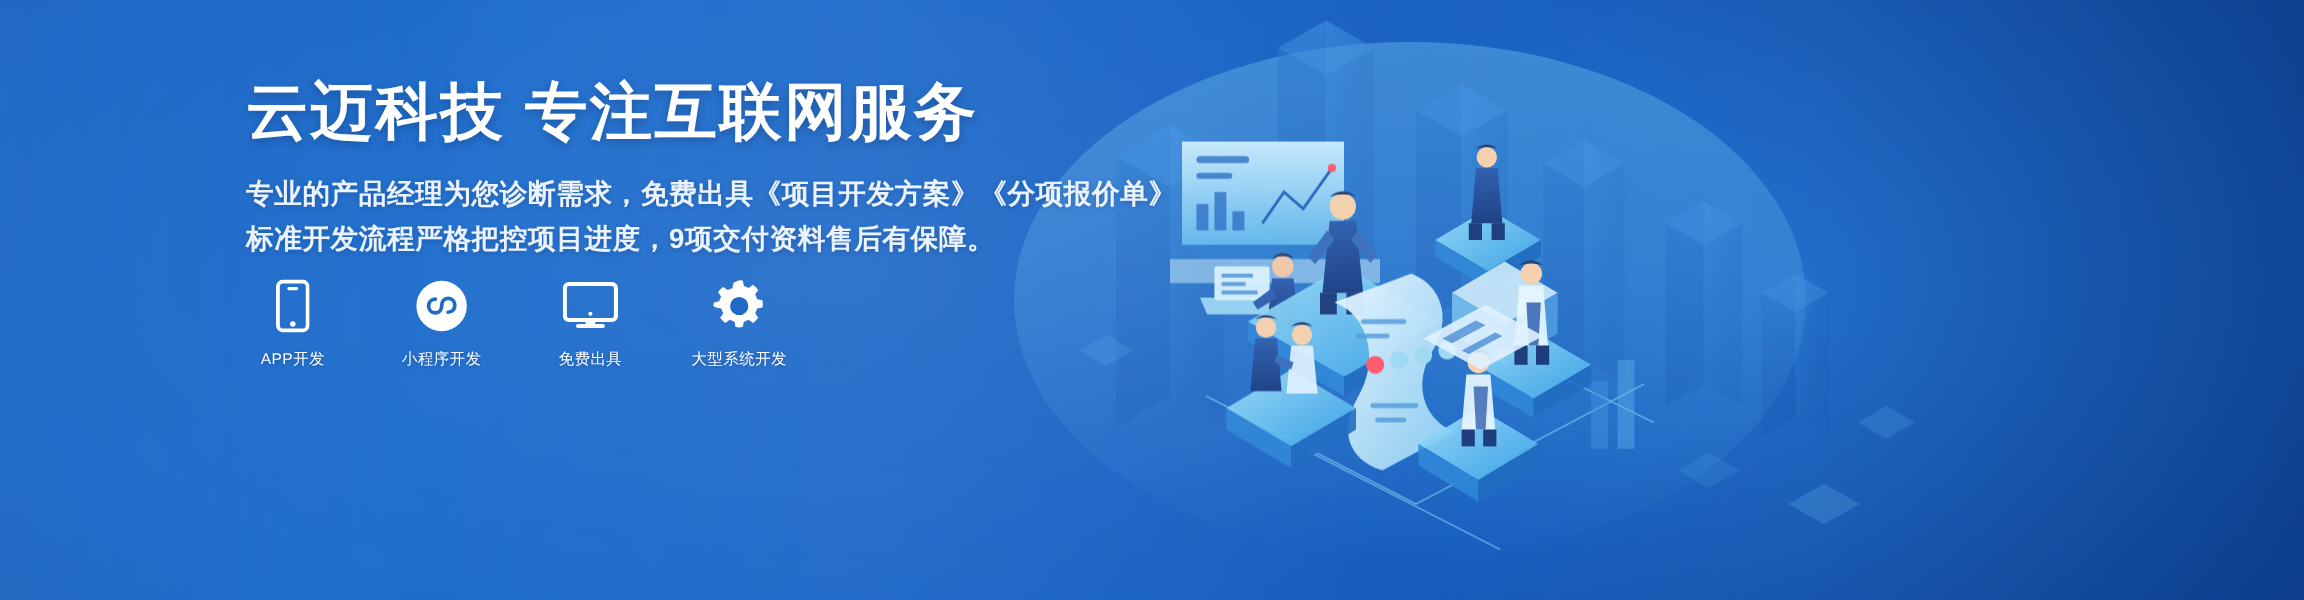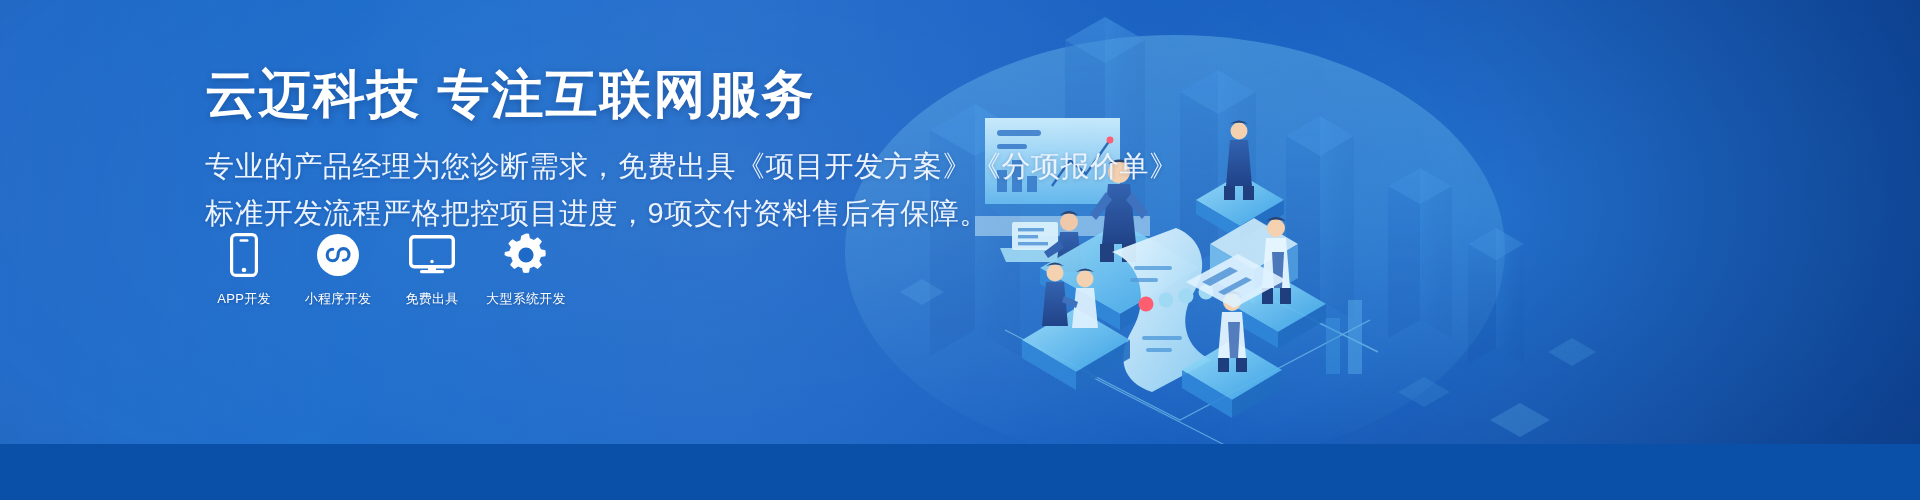--- a/index.html
+++ b/index.html
@@ -7,21 +7,21 @@
     padding: 0;
     background: #0a4fa8;
   }
   body {
     font-family: "Liberation Sans", "DejaVu Sans", sans-serif;
   }
 
   .banner {
     position: relative;
     width: 1920px;
-    height: 444px;
+    height: 500px;
     overflow: hidden;
     background:
       radial-gradient(ellipse 1100px 700px at 78% 48%, rgba(40,130,225,0.55) 0%, rgba(30,105,205,0.18) 45%, rgba(0,0,0,0) 72%),
       linear-gradient(107deg, #1763c4 0%, #1e6ecd 22%, #1a64c6 48%, #1456b4 72%, #0f4aa3 100%);
   }
 
   
   .sheen {
     position: absolute;
     inset: 0;
@@ -52,36 +52,37 @@
     font-size: 52px;
     font-weight: bold;
     letter-spacing: 2px;
     line-height: 1.18;
     margin: 0 0 18px 0;
     text-shadow: 0 2px 7px rgba(0,26,70,0.30);
     white-space: nowrap;
   }
   .subtitle {
     color: #eaf3ff;
-    font-size: 29px;
+    font-size: 23px;
     line-height: 1.62;
     letter-spacing: 0.5px;
     margin: 0;
     text-shadow: 0 1px 4px rgba(0,26,70,0.24);
+    font-weight: bold;
   }
   .subtitle-line { display: block; white-space: nowrap; }
 
   
   .services {
     position: absolute;
     left: 205px;
     top: 232px;
     display: flex;
     align-items: flex-start;
-    gap: 16px;
+    gap: 46px;
     z-index: 6;
   }
   .service {
     width: 78px;
     display: flex;
     flex-direction: column;
     align-items: center;
     text-decoration: none;
   }
   .service-icon {

